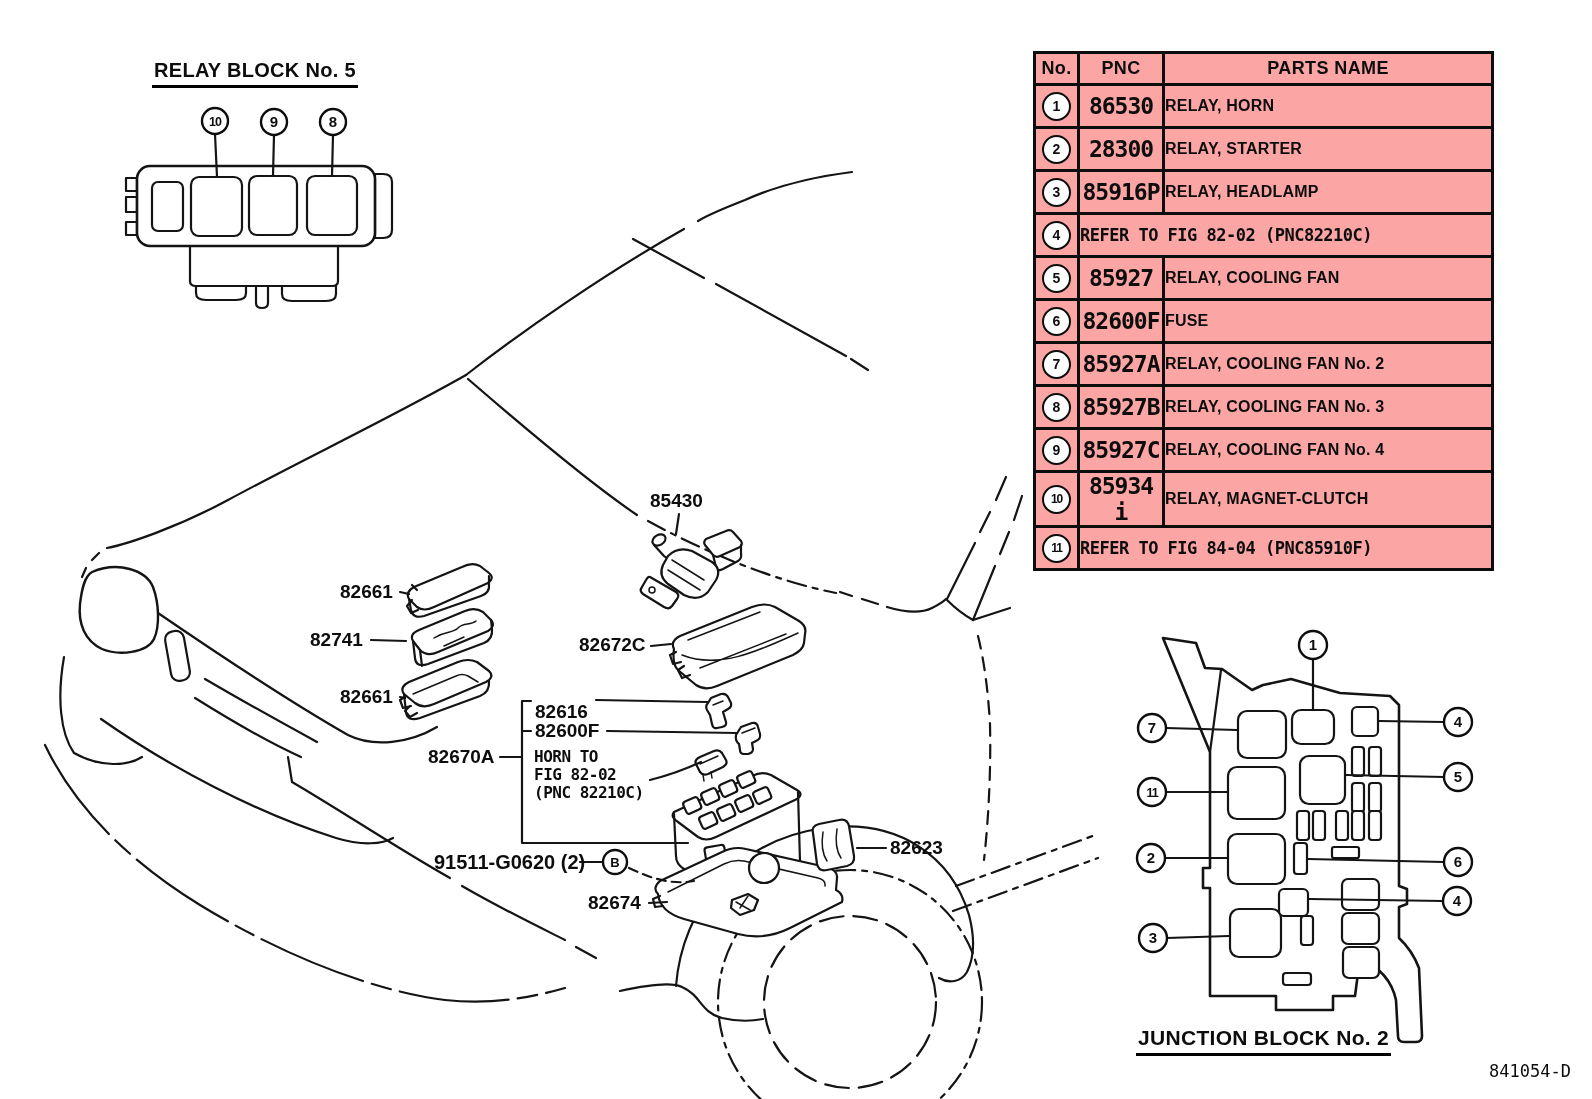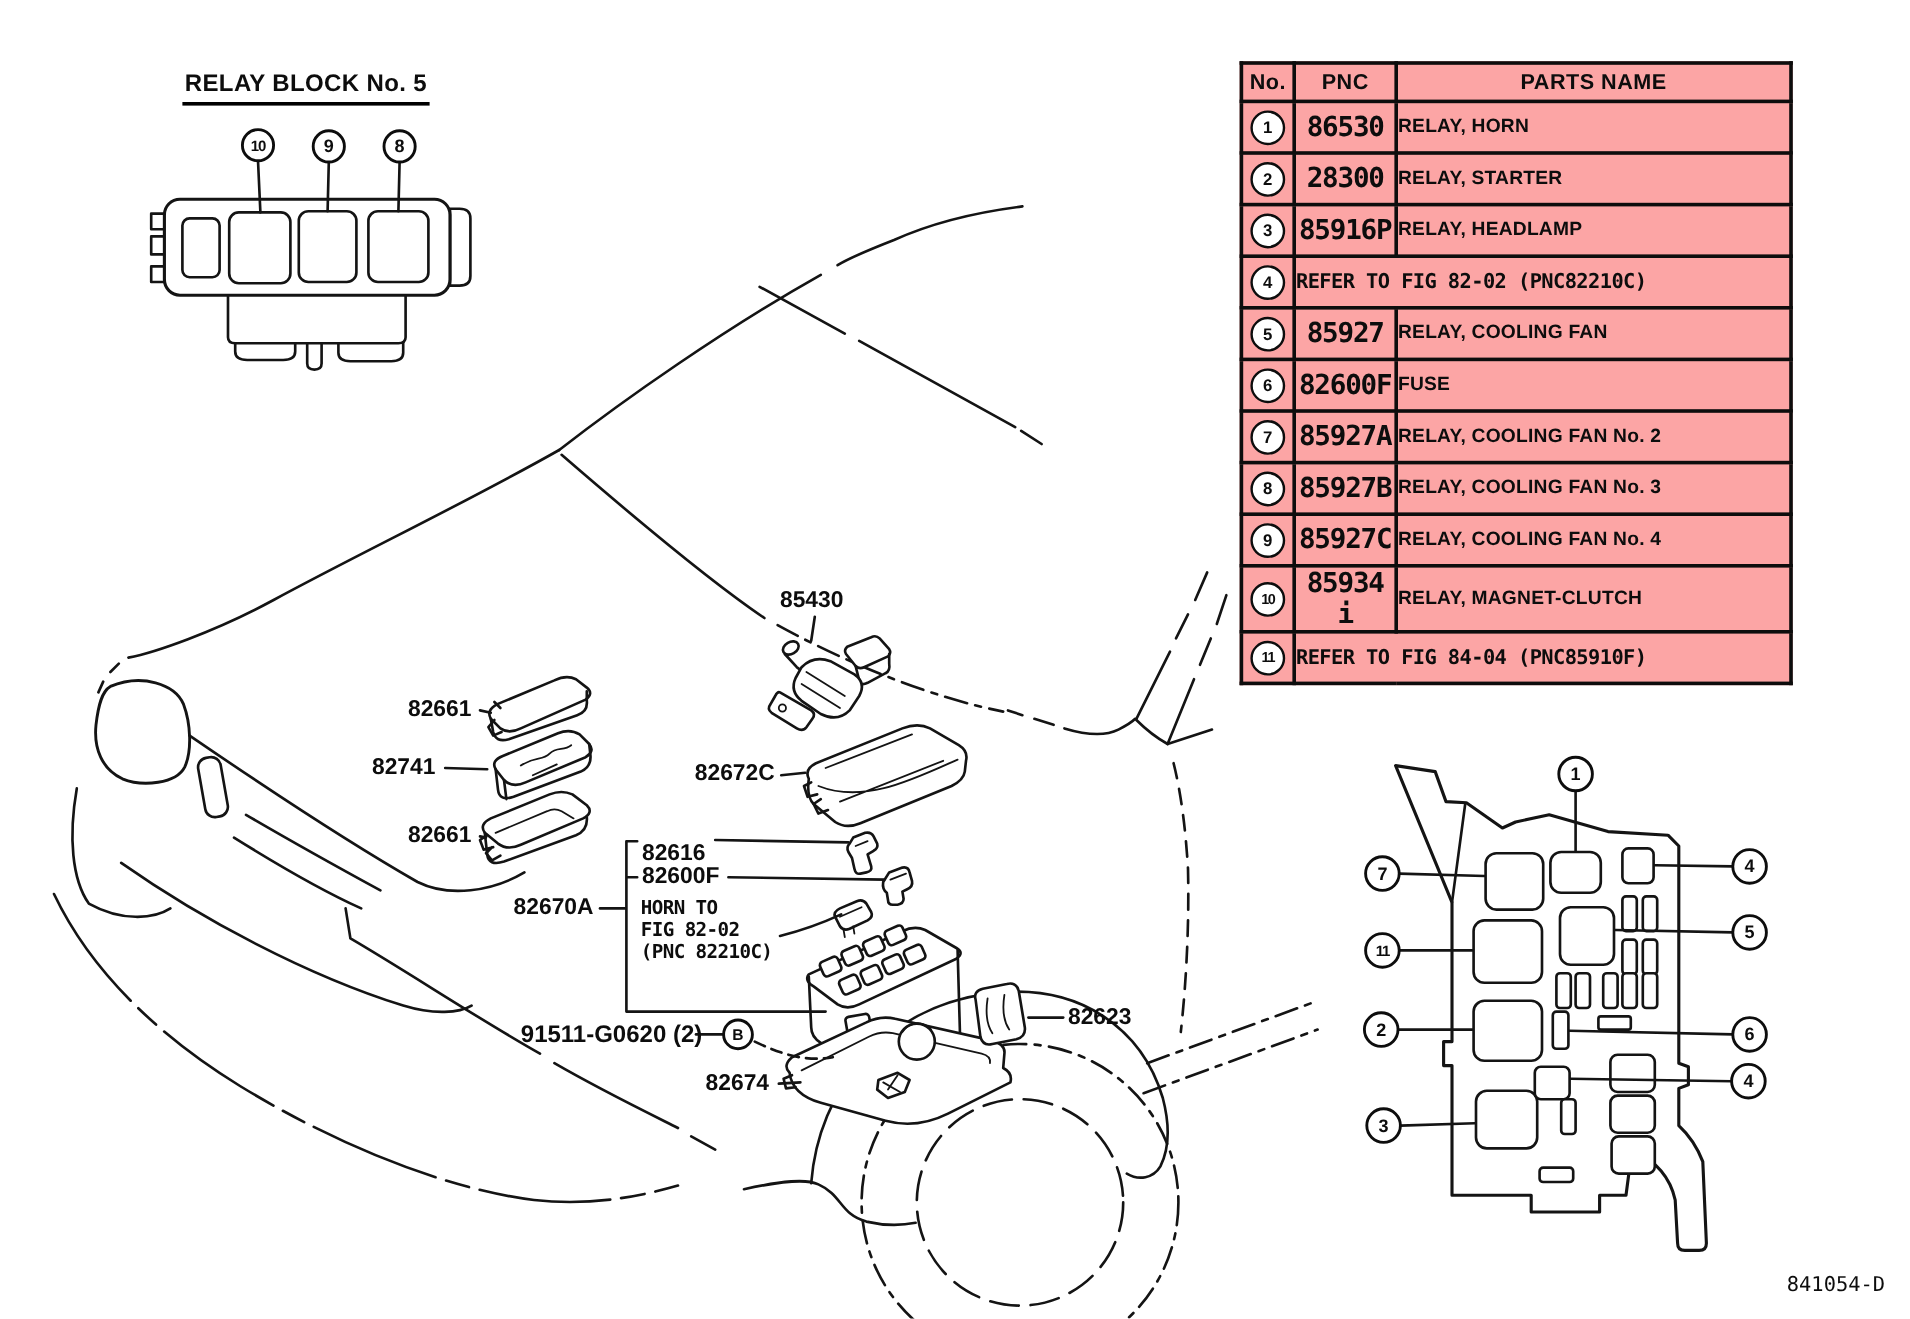--- a/index.html
+++ b/index.html
@@ -394,15 +394,16 @@
     </tr>
     <tr>
       <td class="no-cell"><span class="circ two">
               <span>11</span>
             </span></td>
       <td class="note-cell" colspan="2">REFER TO FIG 84-04 (PNC85910F)</td>
     </tr>
   </tbody>
     </table>
 
+  <div class="blocktitle" style="left:1136px;top:1026px;font-size:21px;">JUNCTION BLOCK No. 2</div>
   <div class="drawnum" style="left:1489px;top:1061px;">841054-D</div>
 
 </div>
 
 </body></html>

